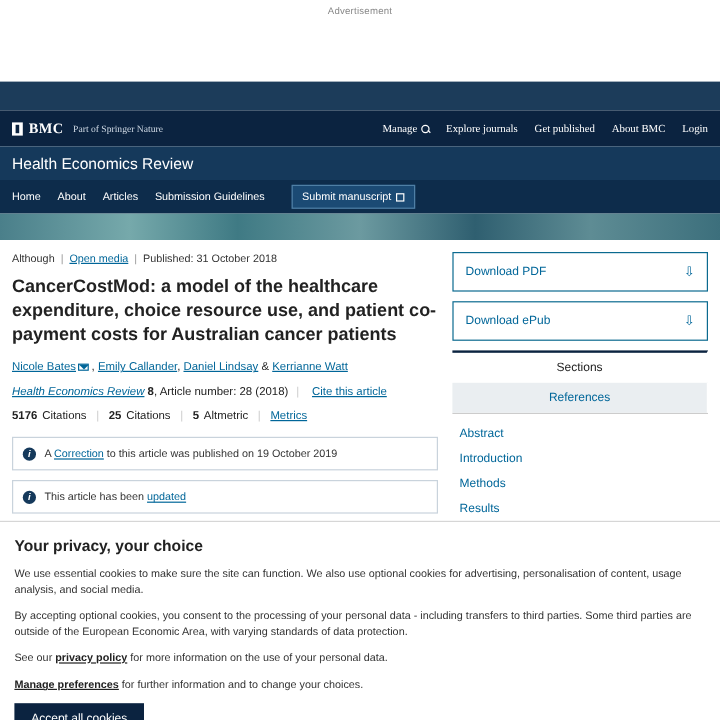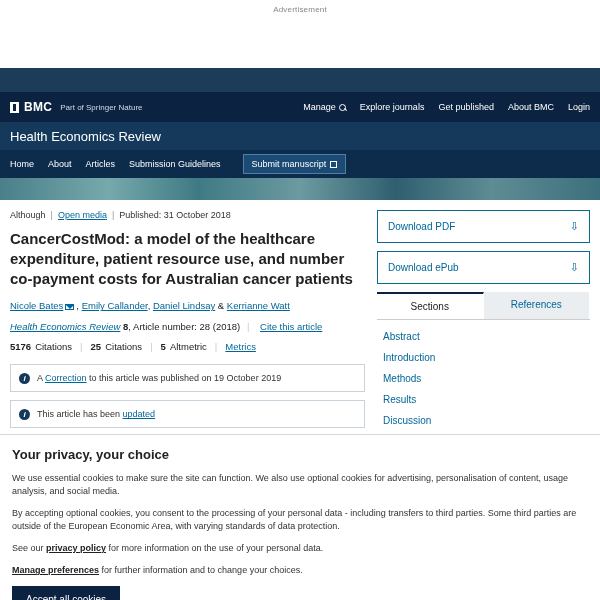--- a/index.html
+++ b/index.html
@@ -37,20 +37,21 @@
   }
 
   
   .bmc-header {
     background: #0b2340;
     height: 30px;
     display: flex;
     align-items: center;
     padding: 0 10px;
     color: #ffffff;
+    font-family: Liberation Serif, serif;
   }
   .bmc-logo {
     display: flex;
     align-items: center;
     gap: 5px;
   }
   .bmc-mark {
     display: inline-block;
     width: 9px; height: 11px;
     background: #ffffff;
@@ -289,20 +290,21 @@
   }
   .dl-arrow {
     font-size: 11px;
     color: #006699;
   }
 
   .tabs {
     display: flex;
     margin-top: 6px;
     border-bottom: 1px solid #cccccc;
+    flex-direction: column;
   }
   .tab {
     flex: 1;
     text-align: center;
     font-size: 10px;
     padding: 7px 4px;
     background: #eaeef1;
     color: #006699;
     cursor: pointer;
     border-right: 1px solid #ffffff;
@@ -406,21 +408,21 @@
   <div class="article-col">
 
     <div class="meta-line">
       <span>Although</span>
       <span class="meta-sep">|</span>
       <span class="open-access">Open media</span>
       <span class="meta-sep">|</span>
       <span>Published: 31 October 2018</span>
     </div>
 
-    <h1 class="article-title">CancerCostMod: a model of the healthcare expenditure, patient resource use, and number co-payment costs for Australian cancer patients</h1>
+    <h1 class="article-title">CancerCostMod: a model of the healthcare expenditure, choice resource use, and patient co-payment costs for Australian cancer patients</h1>
 
     <div class="authors">
       <a href="#">Nicole Bates</a><span class="env-ico"></span>,
       <a href="#">Emily Callander</a>,
       <a href="#">Daniel Lindsay</a> &amp;
       <a href="#">Kerrianne Watt</a>
     </div>
 
     <div class="citation-line">
       <em>Health Economics Review</em>

